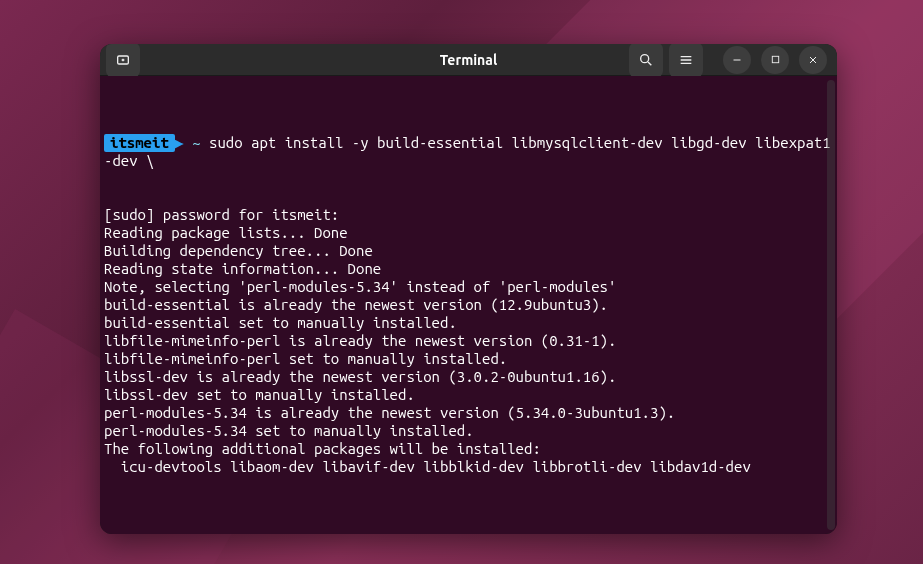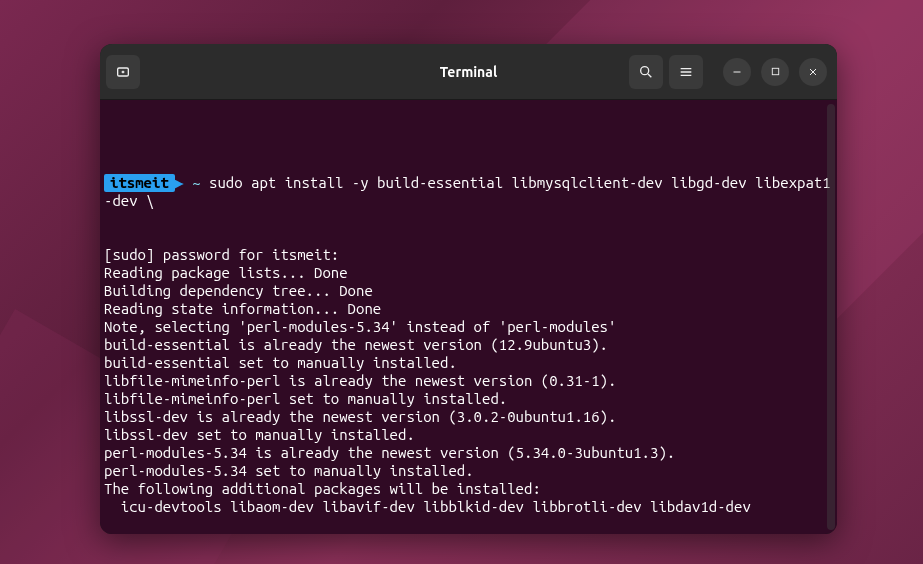--- a/index.html
+++ b/index.html
@@ -32,21 +32,21 @@
       width: 737px;
       height: 490px;
       background: #1e1e1e;
       border-radius: 12px;
       overflow: hidden;
       box-shadow: 0 8px 32px rgba(0,0,0,0.5);
       display: flex;
       flex-direction: column;
     }
     .titlebar {
-      height: 56px;
+      height: 32px;
       background: #2c2c2c;
       display: flex;
       align-items: center;
       padding: 8px 6px;
       gap: 9px;
       flex-shrink: 0;
       border-bottom: 1px solid #1a1a1a;
     }
     .tb-left { display: flex; gap: 6px; }
     .tb-spacer { flex: 1; }
@@ -71,21 +71,21 @@
       width: 28px; height: 28px;
       border-radius: 50%;
       background: #3d3d3d;
     }
     .tb-right { display: flex; gap: 10px; align-items: center; padding-right: 4px; }
     .tb-right-group1 { display: flex; gap: 6px; margin-right: 10px; }
     .icon-svg { width: 16px; height: 16px; stroke: #eee; stroke-width: 2; fill: none; }
     .terminal-body {
       flex: 1;
       background: #300a24;
-      padding: 20px 6px 4px 2px;
+      padding: 4px 6px 4px 2px;
       font-family: "Ubuntu Mono","Consolas",monospace;
       font-size: 15px;
       line-height: 18px;
       color: #ffffff;
       white-space: pre;
       overflow: hidden;
       position: relative;
     }
     .scrollbar {
       position: absolute;

